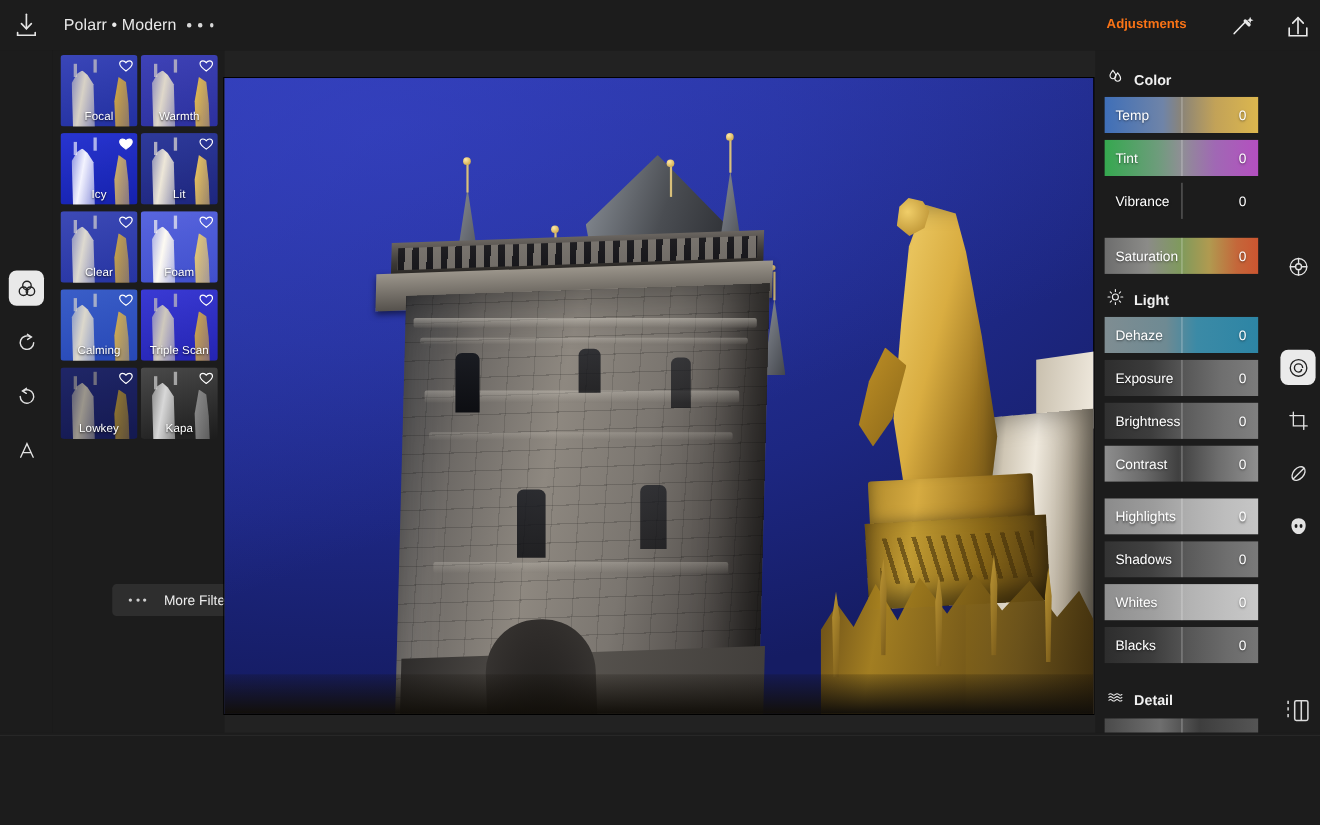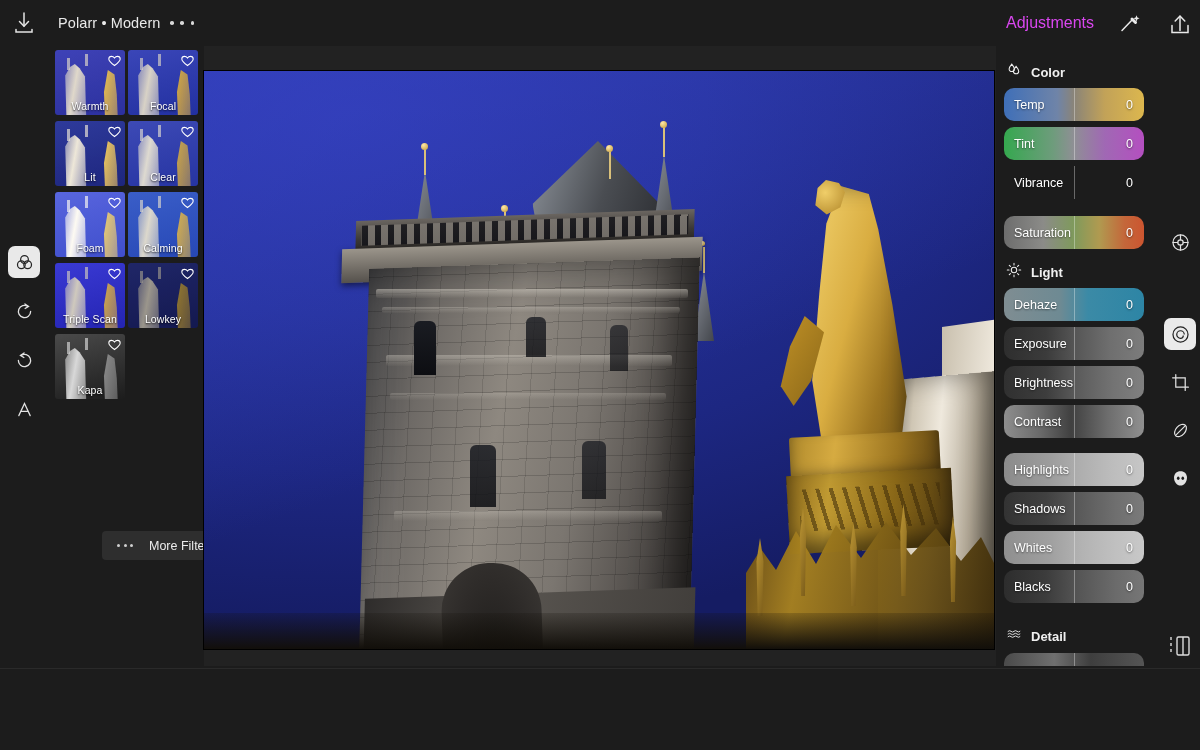--- a/index.html
+++ b/index.html
@@ -13,21 +13,21 @@
   #app { position:relative; width:1200px; height:750px; background:#1c1c1c; }
 
   
   .topbar { position:absolute; left:0; top:0; width:1040px; height:46px; background:#1c1c1c; }
   .tb-download { position:absolute; left:11px; top:10px; width:26px; height:26px; cursor:pointer; }
   .tb-title { position:absolute; left:58px; top:15px; font-size:14.5px; color:#e9e9e9; letter-spacing:.1px; white-space:nowrap; }
   .tb-dots { position:absolute; left:168px; top:13px; width:28px; height:20px; cursor:pointer;
              display:flex; align-items:center; justify-content:space-between; padding:0 2px; }
   .tb-dots i { width:3.5px; height:3.5px; border-radius:50%; background:#d8d8d8; display:block; }
 
-  .adj-title { position:absolute; left:1006px; top:14px; font-size:16px; color:#d946ef; }
+  .adj-title { position:absolute; left:1006px; top:14px; font-size:12px; color:#f97316;font-weight:bold; }
   .tb-wand { position:absolute; left:1118px; top:12px; width:24px; height:22px; cursor:pointer; }
   .tb-share { position:absolute; left:1168px; top:10px; width:24px; height:26px; cursor:pointer; }
 
   
   .leftrail { position:absolute; left:0; top:46px; width:48px; height:620px; background:#1c1c1c; }
   .rail-btn { position:absolute; left:8px; width:32px; height:32px; border-radius:7px;
               display:flex; align-items:center; justify-content:center; cursor:pointer; }
   .rail-btn.active { background:#e9e9e9; }
   .rail-btn svg { display:block; }
   .bl-gear { position:absolute; left:11px; top:632px; width:26px; height:26px; cursor:pointer; }
@@ -137,21 +137,21 @@
 
   .hscroll { position:absolute; left:204px; top:659px; width:792px; height:7px; }
   .hscroll i { position:absolute; left:370px; top:1.5px; width:60px; height:4px;
     background:#8a8a8a; border-radius:2px; }
 
   
   .rightpanel { position:absolute; left:996px; top:46px; width:204px; height:620px;
                 background:#1c1c1c; overflow:hidden; }
   .sec-head { position:absolute; left:10px; display:flex; align-items:center; gap:9px; }
   .sec-head .lbl { font-size:13px; color:#f0f0f0; font-weight:bold; }
-  .slider { position:absolute; left:8px; width:140px; height:33px; border-radius:10px;
+  .slider { position:absolute; left:8px; width:140px; height:33px; border-radius:0;
             overflow:hidden; cursor:pointer;padding-left:16px; }
   .sl-fill { position:absolute; inset:0; }
   .sl-div { position:absolute; left:50%; top:0; bottom:0; width:1px; background:rgba(255,255,255,.34); }
   .sl-name { position:absolute; left:10px; top:50%; transform:translateY(-50%);
              font-size:12.5px; color:#fff; text-shadow:0 1px 2px rgba(0,0,0,.5); }
   .sl-val { position:absolute; right:11px; top:50%; transform:translateY(-50%);
             font-size:12.5px; color:#fff; text-shadow:0 1px 2px rgba(0,0,0,.5); }
 
   
   .rightrail { position:absolute; left:1160px; top:46px; width:40px; height:620px; }
@@ -231,40 +231,52 @@
       <svg viewBox="0 0 26 26" width="26" height="26" fill="none" stroke="#dcdcdc" stroke-width="1.4">
         <path d="M13 3.2 L21 7.6 L21 17.4 L13 21.8 L5 17.4 L5 7.6 Z"></path>
           <circle cx="13" cy="12.5" r="3.4"></circle>
       </svg>
     </div>
   </div>
 
   <div class="filterpanel">
     <div class="fgrid" id="fgrid">
         <div class="fcell">
+          <div class="fthumb" style="background: linear-gradient(165deg, rgb(58, 70, 184) 0%, rgb(34, 48, 160) 100%); filter: brightness(1);">
+            <div style="position:absolute;left:6px;top:14px;width:30px;height:52px;background:linear-gradient(100deg,#d8d2c655,#d8d2c6 45%,#d8d2c666);clip-path:polygon(18% 100%,14% 22%,30% 6%,46% 0%,62% 8%,80% 24%,84% 100%);"></div>
+            <div style="position:absolute;left:12px;top:8px;width:3px;height:12px;background:#d8d2c6aa;"></div>
+            <div style="position:absolute;left:30px;top:4px;width:3px;height:12px;background:#d8d2c6aa;"></div>
+            <div style="position:absolute;right:6px;top:20px;width:16px;height:46px;background:linear-gradient(100deg,#d8ab3e,#d8ab3e88);clip-path:polygon(30% 0%,72% 10%,86% 52%,92% 100%,12% 100%,6% 48%);"></div>
+          </div>
+          <div class="fname">Focal</div>
+          <div class="fheart"><svg viewBox="0 0 16 14" width="13" height="12" fill="none" stroke="#ffffff" stroke-width="1.3">
+              <path d="M8 12.6 C3.2 9.2 1 7 1 4.6 C1 2.7 2.5 1.3 4.3 1.3 C5.6 1.3 7.1 2 8 3.3 C8.9 2 10.4 1.3 11.7 1.3 C13.5 1.3 15 2.7 15 4.6 C15 7 12.8 9.2 8 12.6 Z"></path>
+            </svg></div>
+        </div>
+        <div class="fcell">
           <div class="fthumb" style="background: linear-gradient(165deg, rgb(59, 63, 174) 0%, rgb(42, 46, 150) 100%); filter: brightness(1.05);">
             <div style="position:absolute;left:6px;top:14px;width:30px;height:52px;background:linear-gradient(100deg,#d5cec055,#d5cec0 45%,#d5cec066);clip-path:polygon(18% 100%,14% 22%,30% 6%,46% 0%,62% 8%,80% 24%,84% 100%);"></div>
             <div style="position:absolute;left:12px;top:8px;width:3px;height:12px;background:#d5cec0aa;"></div>
             <div style="position:absolute;left:30px;top:4px;width:3px;height:12px;background:#d5cec0aa;"></div>
             <div style="position:absolute;right:6px;top:20px;width:16px;height:46px;background:linear-gradient(100deg,#e2b847,#e2b84788);clip-path:polygon(30% 0%,72% 10%,86% 52%,92% 100%,12% 100%,6% 48%);"></div>
           </div>
           <div class="fname">Warmth</div>
           <div class="fheart"><svg viewBox="0 0 16 14" width="13" height="12" fill="none" stroke="#ffffff" stroke-width="1.3">
               <path d="M8 12.6 C3.2 9.2 1 7 1 4.6 C1 2.7 2.5 1.3 4.3 1.3 C5.6 1.3 7.1 2 8 3.3 C8.9 2 10.4 1.3 11.7 1.3 C13.5 1.3 15 2.7 15 4.6 C15 7 12.8 9.2 8 12.6 Z"></path>
             </svg></div>
         </div>
         <div class="fcell">
-          <div class="fthumb" style="background: linear-gradient(165deg, rgb(58, 70, 184) 0%, rgb(34, 48, 160) 100%); filter: brightness(1);">
-            <div style="position:absolute;left:6px;top:14px;width:30px;height:52px;background:linear-gradient(100deg,#d8d2c655,#d8d2c6 45%,#d8d2c666);clip-path:polygon(18% 100%,14% 22%,30% 6%,46% 0%,62% 8%,80% 24%,84% 100%);"></div>
-            <div style="position:absolute;left:12px;top:8px;width:3px;height:12px;background:#d8d2c6aa;"></div>
-            <div style="position:absolute;left:30px;top:4px;width:3px;height:12px;background:#d8d2c6aa;"></div>
-            <div style="position:absolute;right:6px;top:20px;width:16px;height:46px;background:linear-gradient(100deg,#d8ab3e,#d8ab3e88);clip-path:polygon(30% 0%,72% 10%,86% 52%,92% 100%,12% 100%,6% 48%);"></div>
-          </div>
-          <div class="fname">Focal</div>
-          <div class="fheart"><svg viewBox="0 0 16 14" width="13" height="12" fill="none" stroke="#ffffff" stroke-width="1.3">
+          <div class="fthumb" style="background: linear-gradient(165deg, rgb(38, 51, 198) 0%, rgb(20, 31, 164) 100%); filter: brightness(1.05);">
+            <div style="position:absolute;left:6px;top:14px;width:30px;height:52px;background:linear-gradient(100deg,#e8e8f255,#e8e8f2 45%,#e8e8f266);clip-path:polygon(18% 100%,14% 22%,30% 6%,46% 0%,62% 8%,80% 24%,84% 100%);"></div>
+            <div style="position:absolute;left:12px;top:8px;width:3px;height:12px;background:#e8e8f2aa;"></div>
+            <div style="position:absolute;left:30px;top:4px;width:3px;height:12px;background:#e8e8f2aa;"></div>
+            <div style="position:absolute;right:6px;top:20px;width:16px;height:46px;background:linear-gradient(100deg,#cfae5c,#cfae5c88);clip-path:polygon(30% 0%,72% 10%,86% 52%,92% 100%,12% 100%,6% 48%);"></div>
+          </div>
+          <div class="fname">Icy</div>
+          <div class="fheart"><svg viewBox="0 0 16 14" width="13" height="12" fill="#ffffff" stroke="#ffffff" stroke-width="1.3">
               <path d="M8 12.6 C3.2 9.2 1 7 1 4.6 C1 2.7 2.5 1.3 4.3 1.3 C5.6 1.3 7.1 2 8 3.3 C8.9 2 10.4 1.3 11.7 1.3 C13.5 1.3 15 2.7 15 4.6 C15 7 12.8 9.2 8 12.6 Z"></path>
             </svg></div>
         </div>
         <div class="fcell">
           <div class="fthumb" style="background: linear-gradient(165deg, rgb(43, 54, 144) 0%, rgb(27, 35, 116) 100%); filter: brightness(1.08);">
             <div style="position:absolute;left:6px;top:14px;width:30px;height:52px;background:linear-gradient(100deg,#dcd6c855,#dcd6c8 45%,#dcd6c866);clip-path:polygon(18% 100%,14% 22%,30% 6%,46% 0%,62% 8%,80% 24%,84% 100%);"></div>
             <div style="position:absolute;left:12px;top:8px;width:3px;height:12px;background:#dcd6c8aa;"></div>
             <div style="position:absolute;left:30px;top:4px;width:3px;height:12px;background:#dcd6c8aa;"></div>
             <div style="position:absolute;right:6px;top:20px;width:16px;height:46px;background:linear-gradient(100deg,#e3bc55,#e3bc5588);clip-path:polygon(30% 0%,72% 10%,86% 52%,92% 100%,12% 100%,6% 48%);"></div>
           </div>

